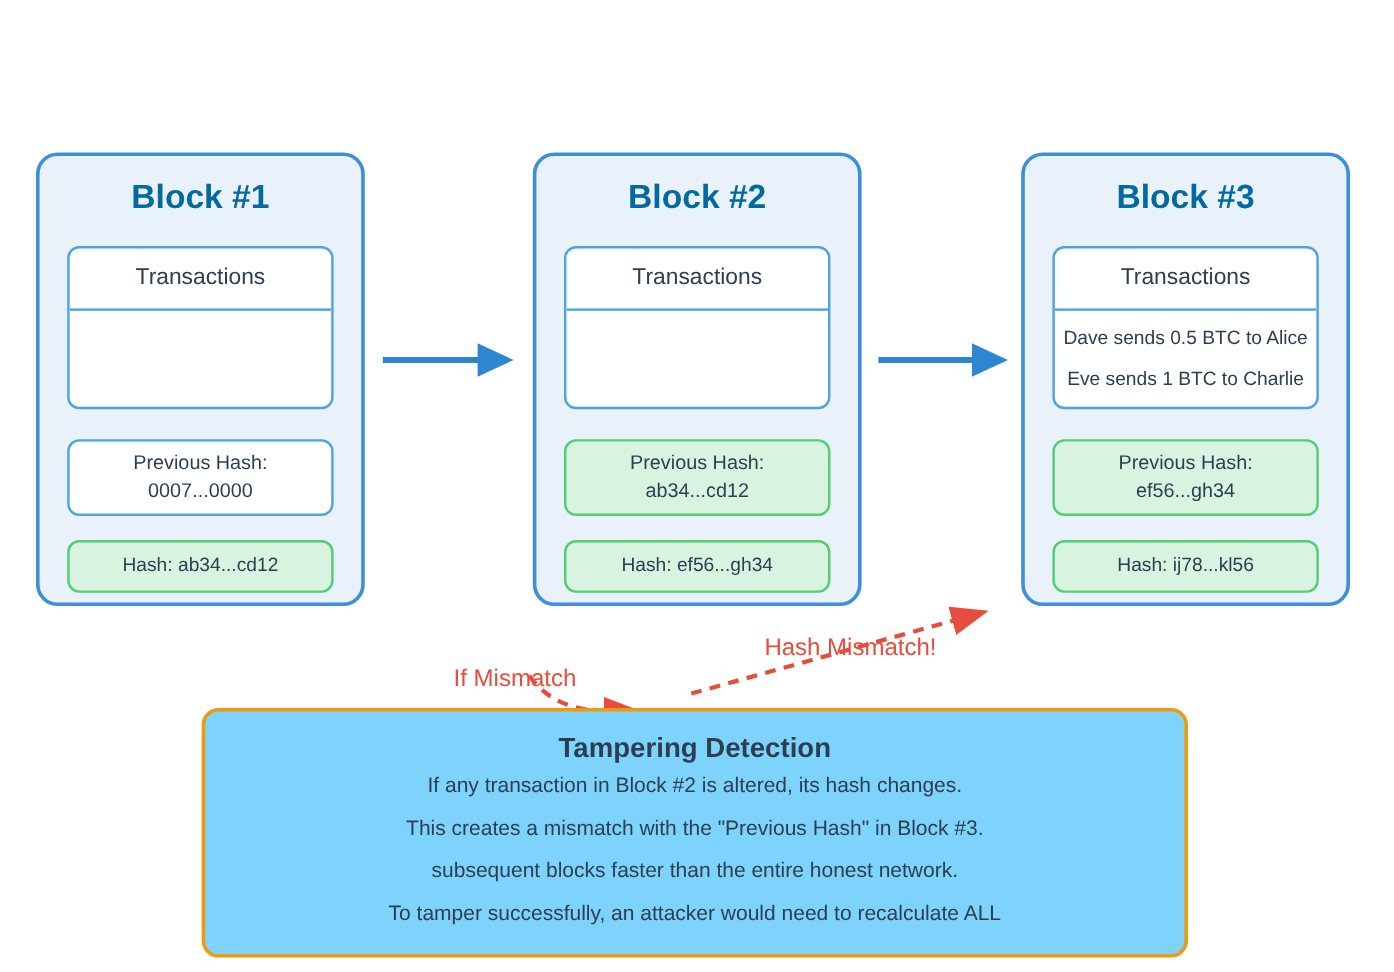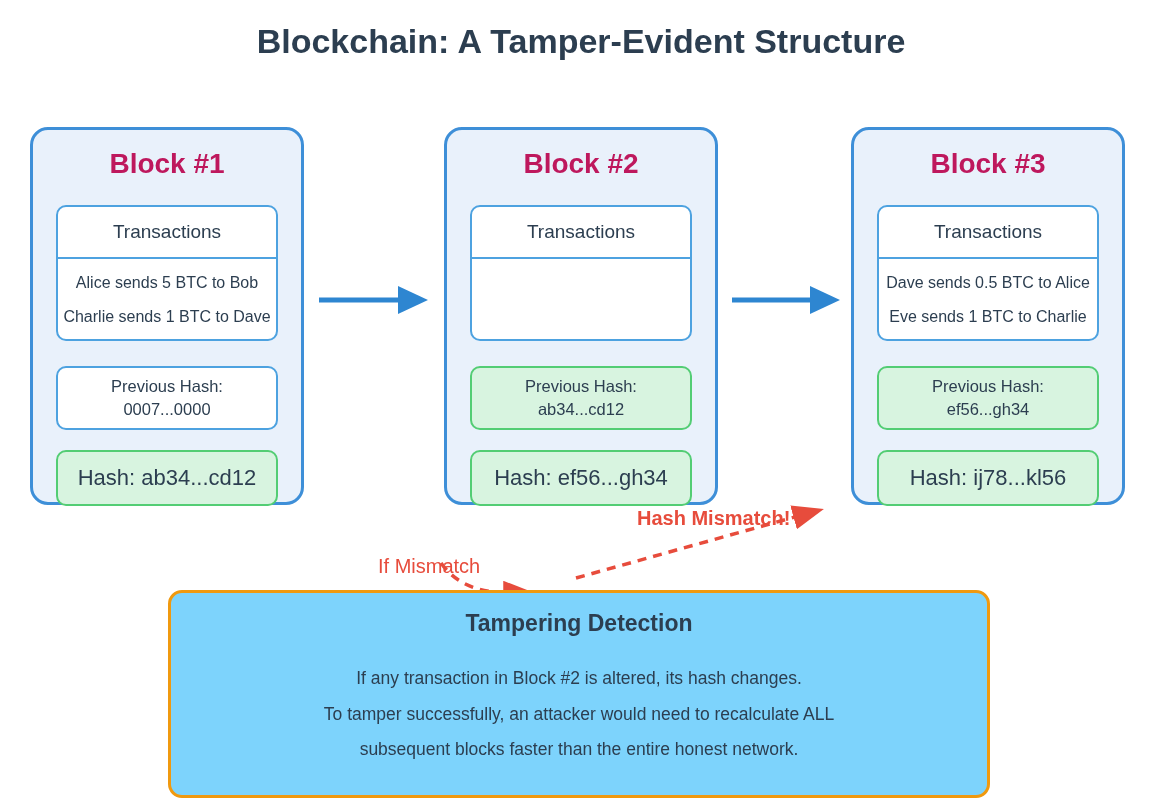--- a/index.html
+++ b/index.html
@@ -13,21 +13,21 @@
   }
   
   .block {
     position:absolute; top:127px; width:274px; height:378px; box-sizing:border-box;
     background:#e9f1fb; border:3px solid #3e8fd8; border-radius:18px;
   }
   .block-1 { left:30px; }
   .block-2 { left:444px; }
   .block-3 { left:851px; }
   .block-title {
-    margin-top:18px; text-align:center; font-size:28px; font-weight:bold; color:#be185d;
+    margin-top:18px; text-align:center; font-size:28px; font-weight:bold; color:#0369a1;
   }
   .tx-box {
     position:absolute; left:23px; right:23px; top:75px; height:136px; box-sizing:border-box;
     background:#ffffff; border:2px solid #4da2e0; border-radius:10px; overflow:hidden;
   }
   .tx-header {
     height:50px; display:flex; align-items:center; justify-content:center;
     font-size:19px; border-bottom:2px solid #4da2e0; color:#2c3e50;
   }
   .tx-body {
@@ -35,54 +35,49 @@
     align-items:center; font-size:16px; text-align:center; white-space:nowrap;
   }
   .prev-hash-box {
     position:absolute; left:23px; right:23px; top:236px; height:64px; box-sizing:border-box;
     border-radius:10px; display:flex; flex-direction:column; align-items:center;
     justify-content:center; font-size:16.5px; line-height:23px; text-align:left;
   }
   .variant-white { background:#ffffff; border:2px solid #4da2e0; }
   .variant-green { background:#d8f4e0; border:2px solid #53cd74; }
   .hash-box {
-    position:absolute; left:23px; right:23px; top:320px; height:56px; box-sizing:border-box;
+    position:absolute; left:23px; right:23px; top:320px; height:44px; box-sizing:border-box;
     background:#d8f4e0; border:2px solid #53cd74; border-radius:10px;
-    display:flex; align-items:center; justify-content:center; font-size:22px;
+    display:flex; align-items:center; justify-content:center; font-size:16px;
   }
   
   #arrows { position:absolute; left:0; top:0; width:1162px; height:810px; pointer-events:none; }
   
   .red-label { position:absolute; font-size:20px; color:#e74c3c; white-space:nowrap; }
   .if-modified { left:378px; top:555px; }
-  .hash-mismatch { left:637px; top:507px;font-weight:bold; }
+  .hash-mismatch { left:637px; top:529px; }
   
   .tamper-box {
     position:absolute; left:168px; top:590px; width:822px; height:208px; box-sizing:border-box;
     background:#7dd3fc; border:3px solid #f0990f; border-radius:14px;
     text-align:center; color:#2c3e50;
   }
   .tamper-title { margin-top:17px; font-size:23px; font-weight:bold; }
-  .tamper-lines { margin-top:24px; font-size:17.5px; line-height:35.5px; }
+  .tamper-lines { margin-top:0; font-size:17.5px; line-height:35.5px; }
 </style>
 </head>
 <body>
 
 <div id="canvas">
 
-  <div class="main-title">Blockchain: A Tamper-Evident Structure</div>
 
   <div class="block block-1">
     <div class="block-title">Block #1</div>
     <div class="tx-box">
       <div class="tx-header">Transactions</div>
-      <div class="tx-body">
-        <div>Alice sends 5 BTC to Bob</div>
-        <div>Charlie sends 1 BTC to Dave</div>
-      </div>
     </div>
     <div class="prev-hash-box variant-white">
       <div>Previous Hash:</div>
       <div>0007...0000</div>
     </div>
     <div class="hash-box">Hash: ab34...cd12</div>
   </div>
 
   <div class="block block-2">
     <div class="block-title">Block #2</div>
@@ -134,18 +129,19 @@
     <path d="M 576 578 L 802 515" fill="none" stroke="#e74c3c" stroke-width="3.5" stroke-dasharray="9 7" marker-end="url(#redArrow)"></path>
   </svg>
 
   <div class="red-label if-modified">If Mismatch</div>
   <div class="red-label hash-mismatch">Hash Mismatch!</div>
 
   <div class="tamper-box">
     <div class="tamper-title">Tampering Detection</div>
     <div class="tamper-lines">
       <div>If any transaction in Block #2 is altered, its hash changes.</div>
+      <div>This creates a mismatch with the "Previous Hash" in Block #3.</div>
+      <div>subsequent blocks faster than the entire honest network.</div>
       <div>To tamper successfully, an attacker would need to recalculate ALL</div>
-      <div>subsequent blocks faster than the entire honest network.</div>
     </div>
   </div>
 
 </div>
 
 </body></html>

